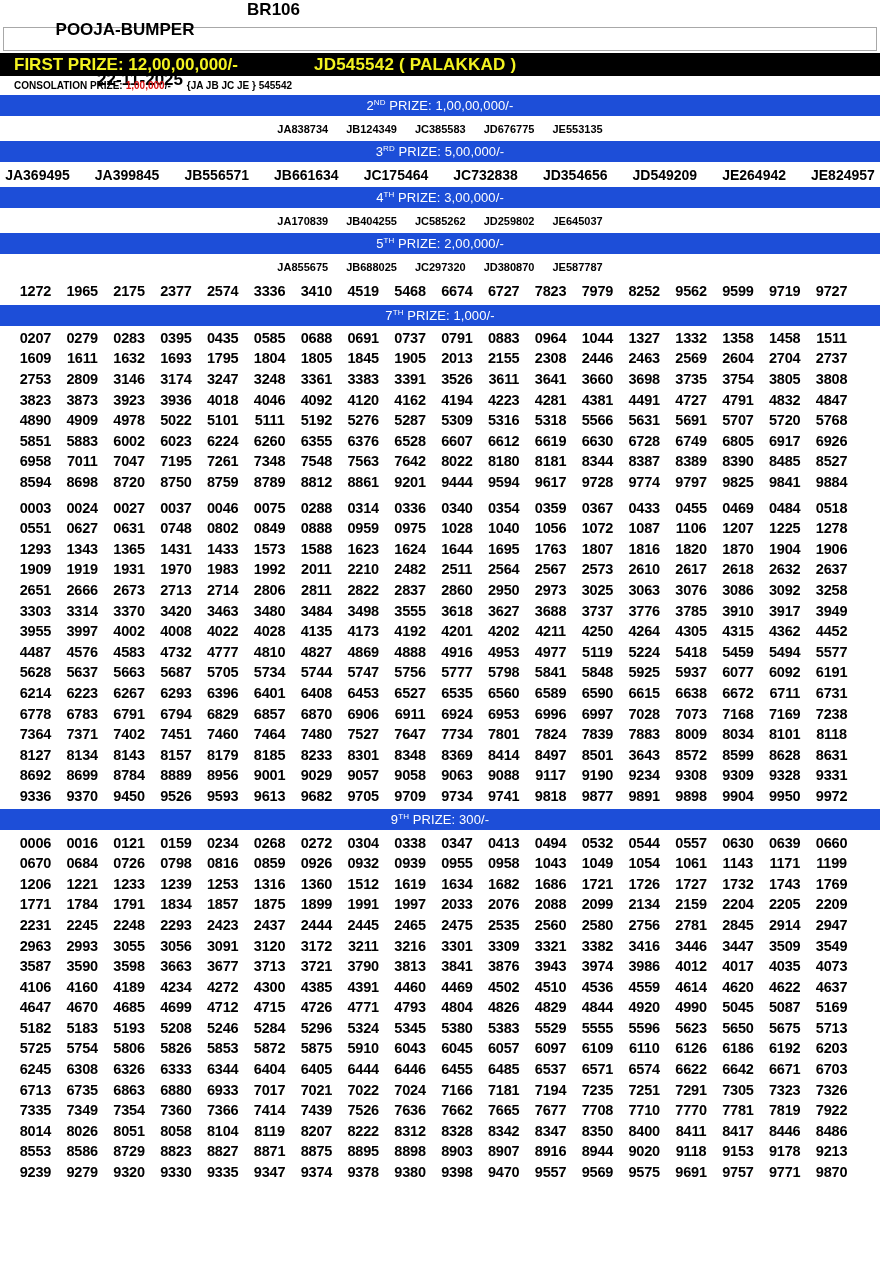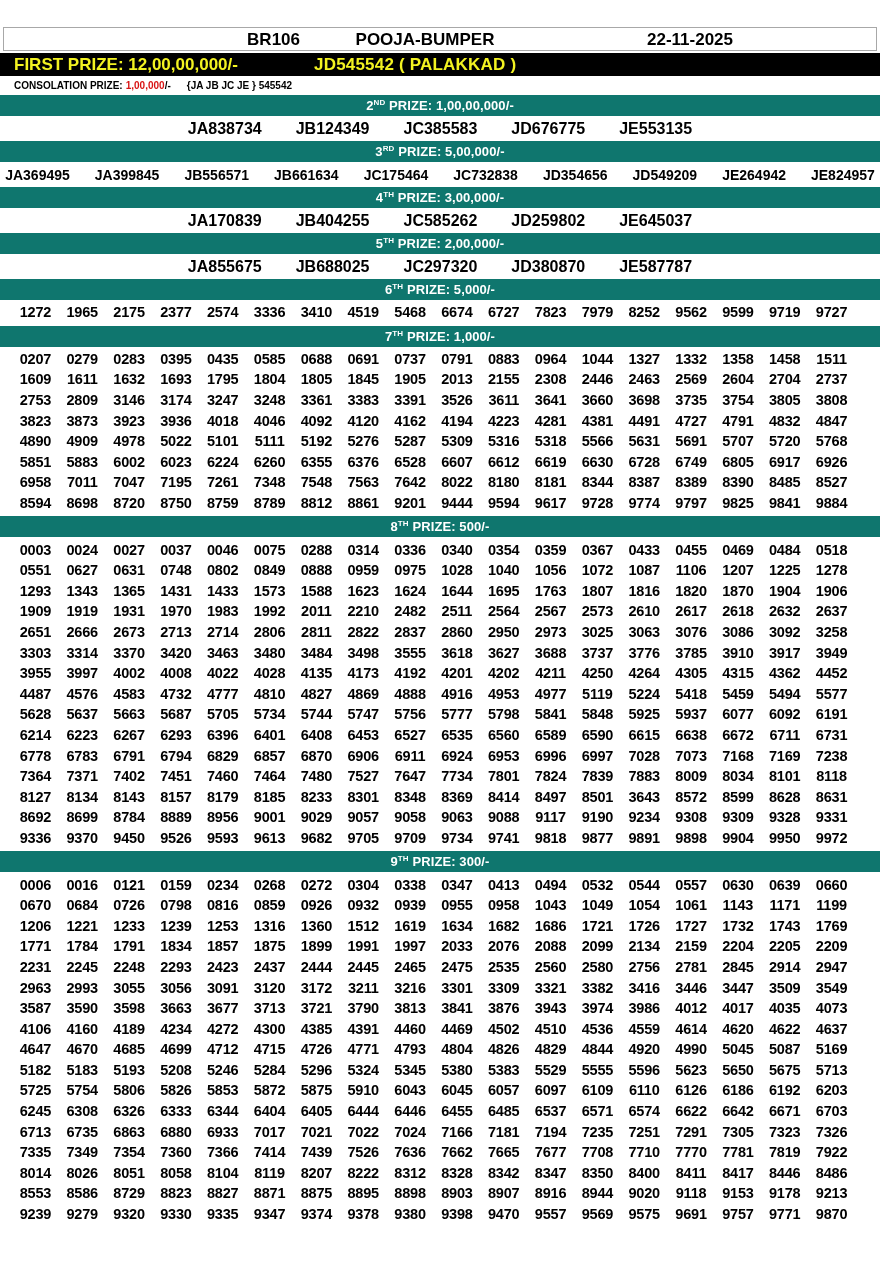--- a/index.html
+++ b/index.html
@@ -24,20 +24,21 @@
 
   
   .doc-header {
     display: flex;
     align-items: baseline;
     height: 26px;
     padding: 0 0 0 0;
     font-weight: bold;
     font-size: 17px;
     letter-spacing: 0px;
+    flex-direction: column;
   }
   .doc-header .h-code {
     width: 300px;
     text-align: right;
     padding-right: 0px;
   }
   .doc-header .h-name {
     width: 250px;
     text-align: center;
   }
@@ -78,44 +79,44 @@
     padding-left: 14px;
     background: #ffffff;
   }
   .consolation .c-label { color: #000000; }
   .consolation .c-amount { color: #d81414; padding-left: 3px; }
   .consolation .c-suffix { color: #000000; }
   .consolation .c-series { color: #000000; padding-left: 16px; font-weight: bold; }
 
   
   .band {
-    background: #0f766e;
+    background: #1d4ed8;
     color: #ffffff;
     text-align: center;
-    font-weight: bold;
+    font-weight: normal;
     font-size: 13px;
     height: 21px;
     line-height: 21px;
     letter-spacing: 0.1px;
   }
   .band sup {
     font-size: 8px;
     vertical-align: super;
     line-height: 0;
   }
 
   
   .ticket-row {
     display: flex;
     justify-content: center;
-    gap: 34px;
+    gap: 18px;
     height: 25px;
     align-items: center;
     font-weight: bold;
-    font-size: 16px;
+    font-size: 11px;
     background: #ffffff;
   }
   .ticket-row.wide { gap: 25px; font-size: 14px; }
   .ticket-row .tk { white-space: nowrap; }
 
   
   .num-block { background: #ffffff; padding: 2px 13px 3px 0; }
   .num-row {
     display: grid;
     grid-template-columns: repeat(18, 1fr);
@@ -196,21 +197,20 @@
         <div class="band"><span>5</span><sup>TH</sup><span> PRIZE: 2,00,000/-</span></div>
         <div class="ticket-row">
           <span class="tk">JA855675</span>
           <span class="tk">JB688025</span>
           <span class="tk">JC297320</span>
           <span class="tk">JD380870</span>
           <span class="tk">JE587787</span>
         </div>
       </div>
       <div>
-        <div class="band"><span>6</span><sup>TH</sup><span> PRIZE: 5,000/-</span></div>
         <div class="num-block">
           <div class="num-row">
             <span class="n">1272</span>
             <span class="n">1965</span>
             <span class="n">2175</span>
             <span class="n">2377</span>
             <span class="n">2574</span>
             <span class="n">3336</span>
             <span class="n">3410</span>
             <span class="n">4519</span>
@@ -386,21 +386,20 @@
             <span class="n">9728</span>
             <span class="n">9774</span>
             <span class="n">9797</span>
             <span class="n">9825</span>
             <span class="n">9841</span>
             <span class="n">9884</span>
           </div>
         </div>
       </div>
       <div>
-        <div class="band"><span>8</span><sup>TH</sup><span> PRIZE: 500/-</span></div>
         <div class="num-block">
           <div class="num-row">
             <span class="n">0003</span>
             <span class="n">0024</span>
             <span class="n">0027</span>
             <span class="n">0037</span>
             <span class="n">0046</span>
             <span class="n">0075</span>
             <span class="n">0288</span>
             <span class="n">0314</span>

